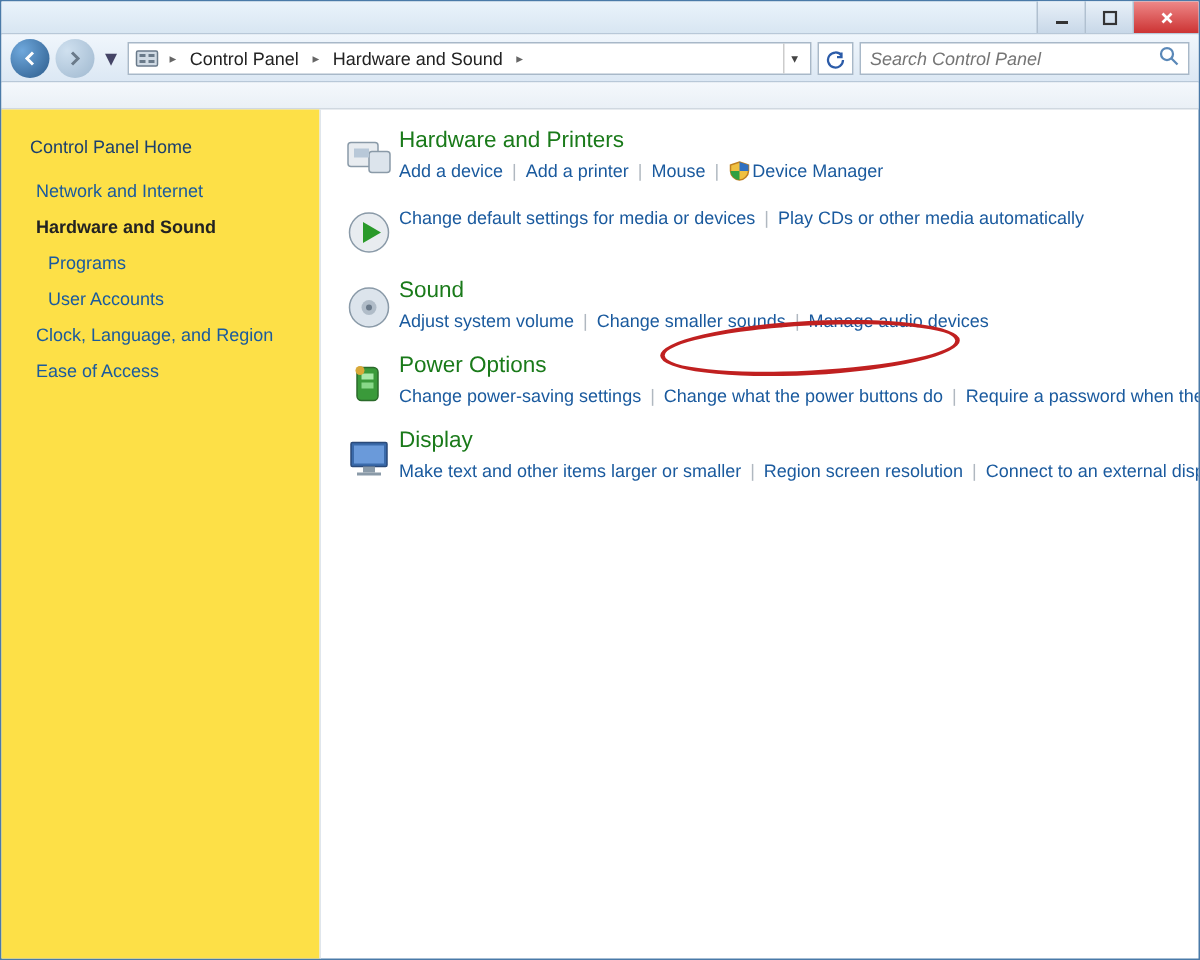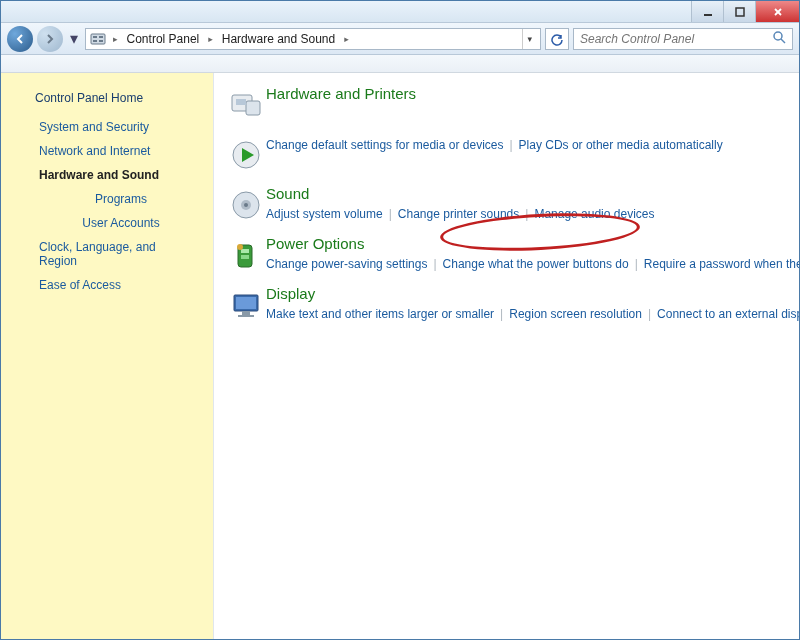--- a/index.html
+++ b/index.html
@@ -27,25 +27,25 @@
 .refbtn { width: 24px; height: 22px; border: 1px solid #a8b8c8; background: #fff; display: flex; align-items: center; justify-content: center; color: #2b5ba8; font-size: 12px; }
 .searchbox { width: 220px; height: 22px; background: #fff; border: 1px solid #a8b8c8; display: flex; align-items: center; padding: 0 6px; }
 .searchbox input { flex: 1; border: none; outline: none; font-size: 12px; color: #888; font-style: italic; background: transparent; }
 .searchbox .sicon { color: #5a88b8; font-size: 12px; }
 
 
 .toolrow { height: 18px; background: linear-gradient(to bottom, #f4f8fc, #eaf0f6); border-bottom: 1px solid #d0d8e0; }
 
 
 .bodyrow { display: flex; height: calc(100% - 22px - 32px - 18px); }
-.sidebar { width: 212px; background: #fef9c3; padding: 14px 0 0 16px; font-size: 12px; }
+.sidebar { width: 212px; background: #fde047; padding: 14px 0 0 1px; font-size: 12px; }
 .sidebar .home { color: #1a3e6e; padding: 4px 18px 10px 18px; cursor: default; }
 .sidebar .sitem { color: #1a5a9e; padding: 5px 18px 5px 22px; cursor: default; }
 .sidebar .sitem.active { color: #222; font-weight: bold; }
-.sidebar .sub { padding-left: 30px; text-align: center; }
+.sidebar .sub { padding-left: 30px; }
 .vdiv { width: 1px; background: #e0e6ec; margin-right: 4px; }
 
 .content { flex: 1; padding: 12px 16px 0 8px; overflow: hidden; position: relative; }
 .section { display: flex; margin-bottom: 10px; }
 .secicon { width: 40px; height: 40px; flex-shrink: 0; display: flex; align-items: flex-start; justify-content: center; padding-top: 2px; }
 .secbody { flex: 1; }
 .sechead { color: #1a7a1a; font-size: 15px; margin-bottom: 2px; cursor: default; }
 .seclinks { font-size: 12px; color: #1a5a9e; line-height: 1.7; }
 .seclinks .lnk { color: #1a5a9e; cursor: default; white-space: nowrap; }
 .seclinks .sep { color: #b0b8c0; padding: 0 6px; }
@@ -123,21 +123,20 @@
           </svg></span>
     </div>
   </div>
 
   <div class="toolrow"></div>
 
   <div class="bodyrow">
     <div class="sidebar">
       <div class="home">Control Panel Home</div>
       <div id="sidebar-items">
-          <div class="sitem">System and Security</div>
           <div class="sitem">Network and Internet</div>
           <div class="sitem active">Hardware and Sound</div>
           <div class="sitem sub">Programs</div>
           <div class="sitem sub">User Accounts</div>
           <div class="sitem">Clock, Language, and Region</div>
           <div class="sitem">Ease of Access</div>
         </div>
     </div>
     <div class="vdiv"></div>
     <div class="content">
@@ -145,20 +144,25 @@
           <div class="section">
             <div class="secicon">
               <svg viewBox="0 0 36 36">
                 <rect x="4" y="8" width="20" height="16" rx="2" fill="#e8ecf0" stroke="#8a9aa8"></rect>
                 <rect x="18" y="14" width="14" height="14" rx="2" fill="#dce4ec" stroke="#8a9aa8"></rect>
                 <rect x="8" y="12" width="10" height="6" fill="#b8c8d8"></rect>
               </svg>
             </div>
             <div class="secbody">
               <div class="sechead">Hardware and Printers</div>
+              <div class="seclinks"><span class="lnk">Add a device</span><span class="sep">|</span><span class="lnk">Add a printer</span><span class="sep">|</span><span class="lnk">Mouse</span><span class="sep">|</span><span class="shield"><svg viewBox="0 0 14 14">
+                    <path d="M7 1 L13 3 V7 C13 10 10 13 7 13 C4 13 1 10 1 7 V3 Z" fill="#f0c040" stroke="#c08020"></path>
+                    <path d="M7 1 L13 3 V7 L7 7 Z" fill="#3070c0"></path>
+                    <path d="M1 7 L7 7 V13 C4 13 1 10 1 7 Z" fill="#30a040"></path>
+                  </svg></span><span class="lnk">Device Manager</span></div>
             </div>
           </div>
           <div class="section">
             <div class="secicon">
               <svg viewBox="0 0 36 36">
                 <circle cx="18" cy="18" r="13" fill="#e8ecf0" stroke="#8a9aa8"></circle>
                 <polygon points="14,11 14,25 26,18" fill="#2a9a2a"></polygon>
               </svg>
             </div>
             <div class="secbody">
@@ -168,21 +172,21 @@
           <div class="section">
             <div class="secicon">
               <svg viewBox="0 0 36 36">
                 <circle cx="18" cy="18" r="13" fill="#dce4ec" stroke="#8a9aa8"></circle>
                 <circle cx="18" cy="18" r="5" fill="#b0bcc8"></circle>
                 <circle cx="18" cy="18" r="2" fill="#6a7a8a"></circle>
               </svg>
             </div>
             <div class="secbody">
               <div class="sechead">Sound</div>
-              <div class="seclinks"><span class="lnk">Adjust system volume</span><span class="sep">|</span><span class="lnk">Change printer sounds</span><span class="sep">|</span><span class="lnk">Manage audio devices</span></div>
+              <div class="seclinks"><span class="lnk">Adjust system volume</span><span class="sep">|</span><span class="lnk">Change smaller sounds</span><span class="sep">|</span><span class="lnk">Manage audio devices</span></div>
             </div>
           </div>
           <div class="section">
             <div class="secicon">
               <svg viewBox="0 0 36 36">
                 <rect x="10" y="8" width="14" height="22" rx="3" fill="#3a9a3a" stroke="#2a6a2a"></rect>
                 <rect x="13" y="12" width="8" height="4" fill="#a8e8a8"></rect>
                 <rect x="13" y="18" width="8" height="4" fill="#88d888"></rect>
                 <circle cx="12" cy="10" r="3" fill="#d8a838"></circle>
               </svg>

